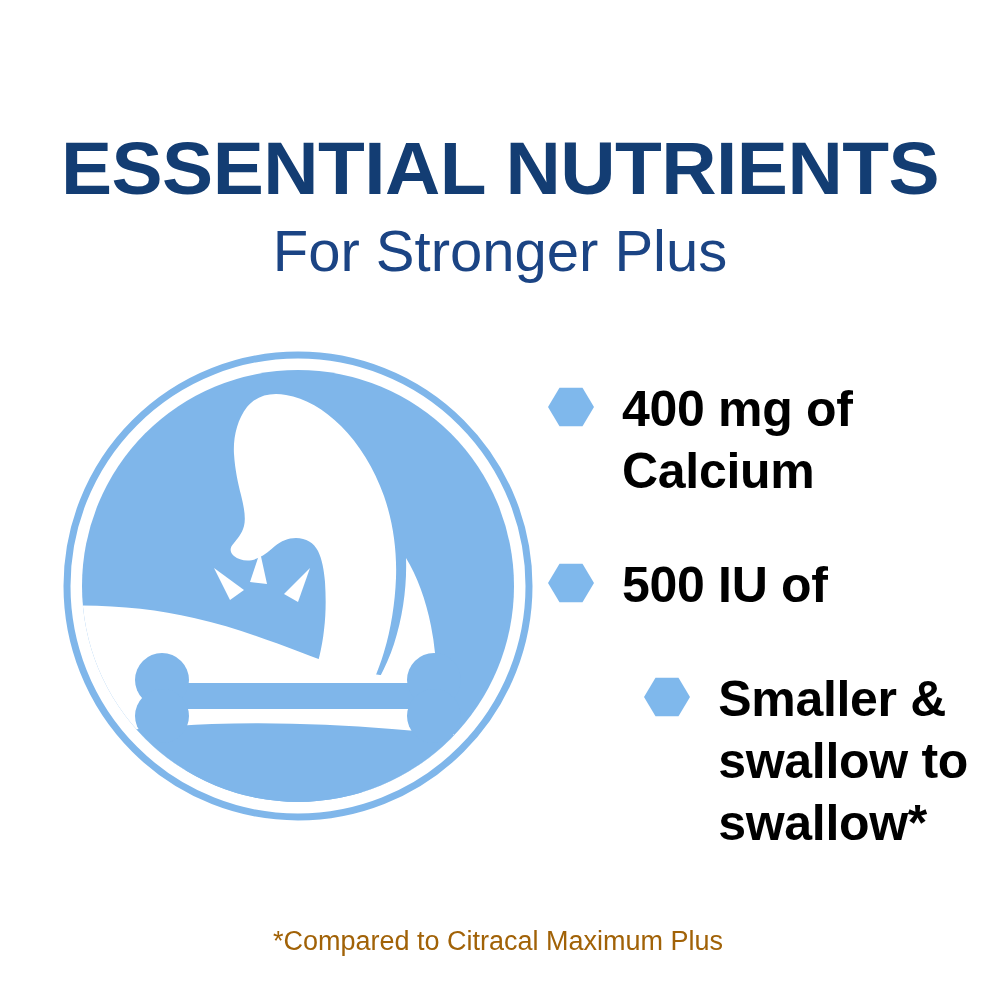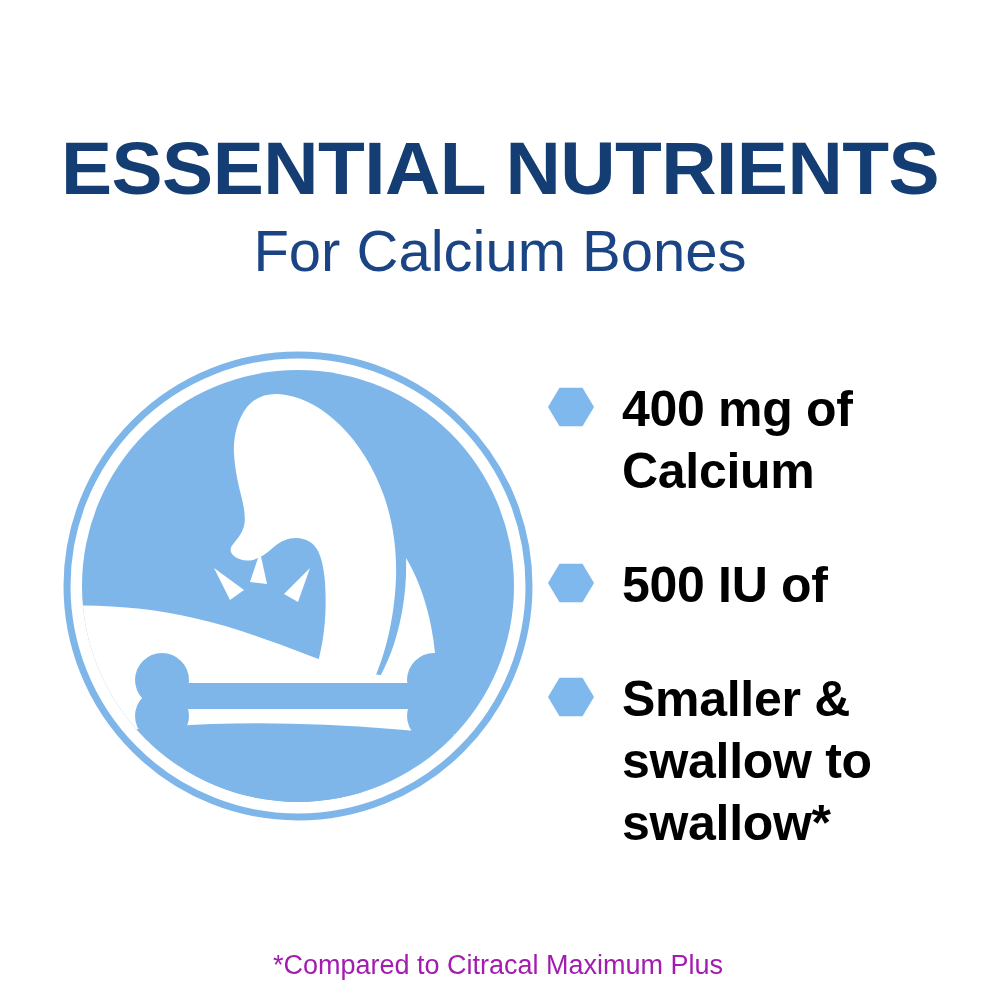--- a/index.html
+++ b/index.html
@@ -73,20 +73,21 @@
     top: 378px;
     width: 420px;
   }
   .bullet-row {
     display: flex;
     align-items: flex-start;
     margin-bottom: 52px;
   }
   .bullet-row:last-child {
     margin-bottom: 16px;
+    justify-content: flex-end;
   }
   .hex-marker {
     flex: 0 0 auto;
     width: 46px;
     height: 46px;
     margin-top: 6px;
     margin-right: 28px;
   }
   .hex-marker svg {
     display: block;
@@ -103,38 +104,38 @@
   }
   .bullet-text .ln {
     display: block;
     white-space: nowrap;
   }
 
   
   .footnote {
     position: absolute;
     left: 0;
-    top: 948px;
+    top: 924px;
     width: 996px;
     text-align: center;
     font-family: "Liberation Sans", sans-serif;
     font-weight: 400;
     font-size: 27px;
     line-height: 34px;
-    color: #a21caf;
+    color: #a16207;
   }
 </style>
 </head>
 <body>
 
 <div class="page">
 
   <div class="heading-block">
     <h1 class="title">ESSENTIAL NUTRIENTS</h1>
-    <h2 class="subtitle">For Calcium Bones</h2>
+    <h2 class="subtitle">For Stronger Plus</h2>
   </div>
 
   <div class="illustration">
     <svg viewBox="0 0 472 472" xmlns="http://www.w3.org/2000/svg">
       <defs>
         <clipPath id="discClip">
           <circle cx="236" cy="236" r="216"></circle>
         </clipPath>
       </defs>
 

